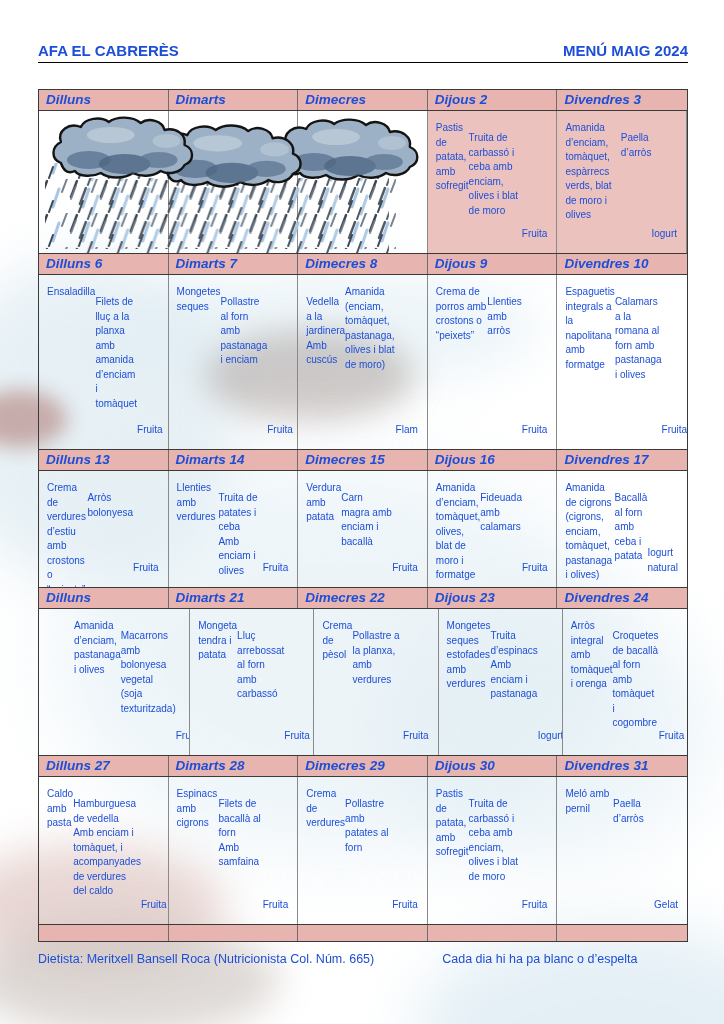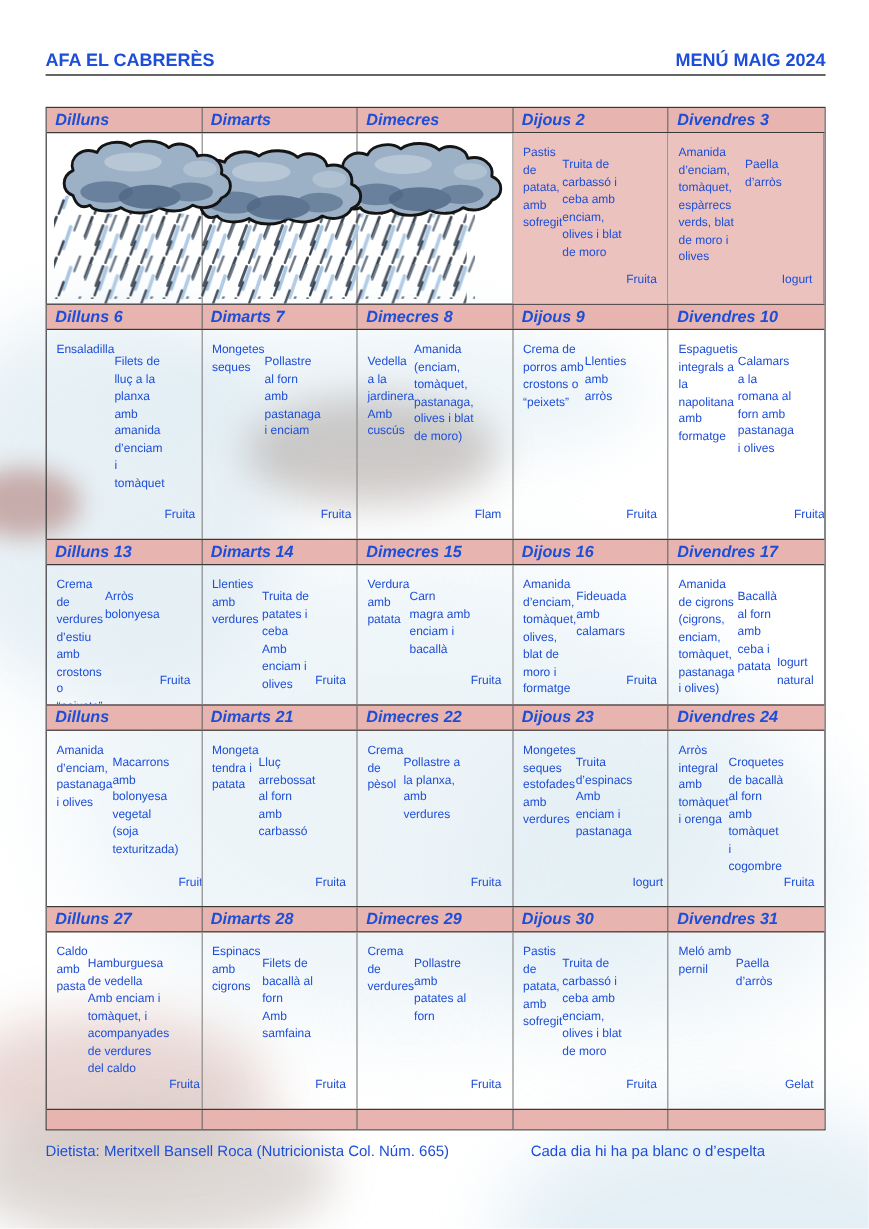--- a/index.html
+++ b/index.html
@@ -42,21 +42,21 @@
     font-weight:bold;font-style:italic;font-size:13.5px;line-height:18px;
     padding:1px 0 3px 7px;
     border-right:1px solid #6e6e6e;
     overflow:hidden;white-space:nowrap;
   }
   .hcell:last-child,.cell:last-child,.scell:last-child{border-right:none;}
   .crow{position:relative;}
   .r1{height:142px;}
   .r2{height:174px;}
   .r3{height:116px;}
-  .r4{height:146px;}
+  .r4{height:146px;margin-left:27px;}
   .r5{height:147px;}
   .cell{
     display:flex;
     border-right:1px solid #8a8a8a;
     padding:0 9px 0 8px;
     font-size:10px;line-height:14.5px;
     overflow:hidden;
   }
   .cell.pink{background:#ecc2be;}
   .dish{white-space:pre-line;}

